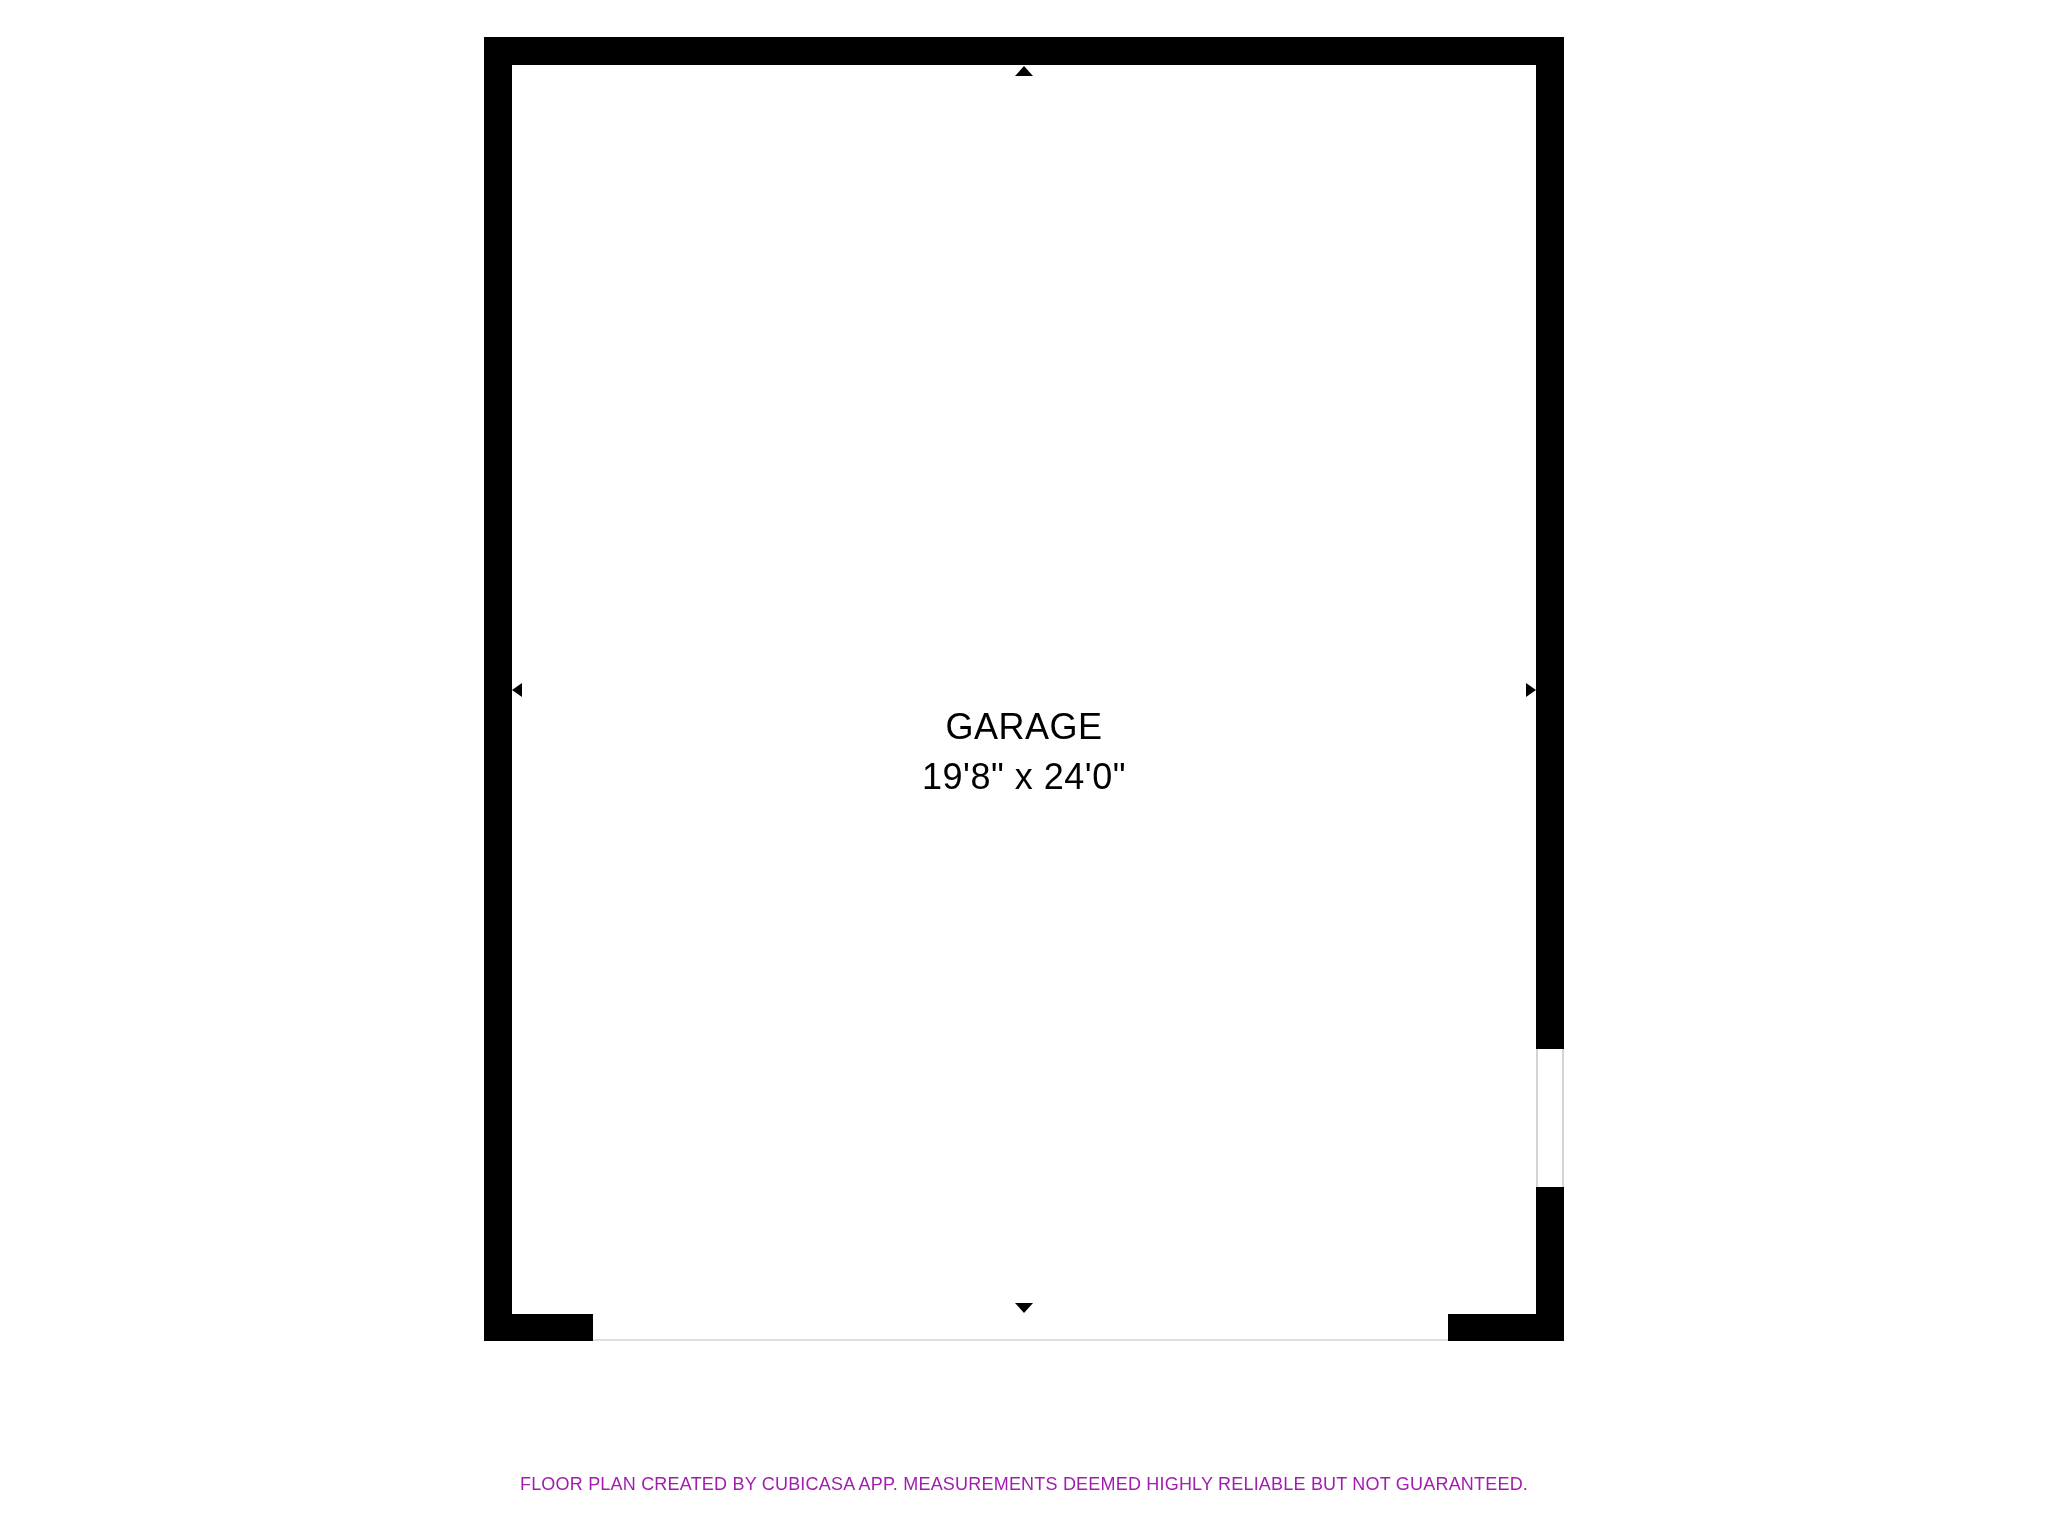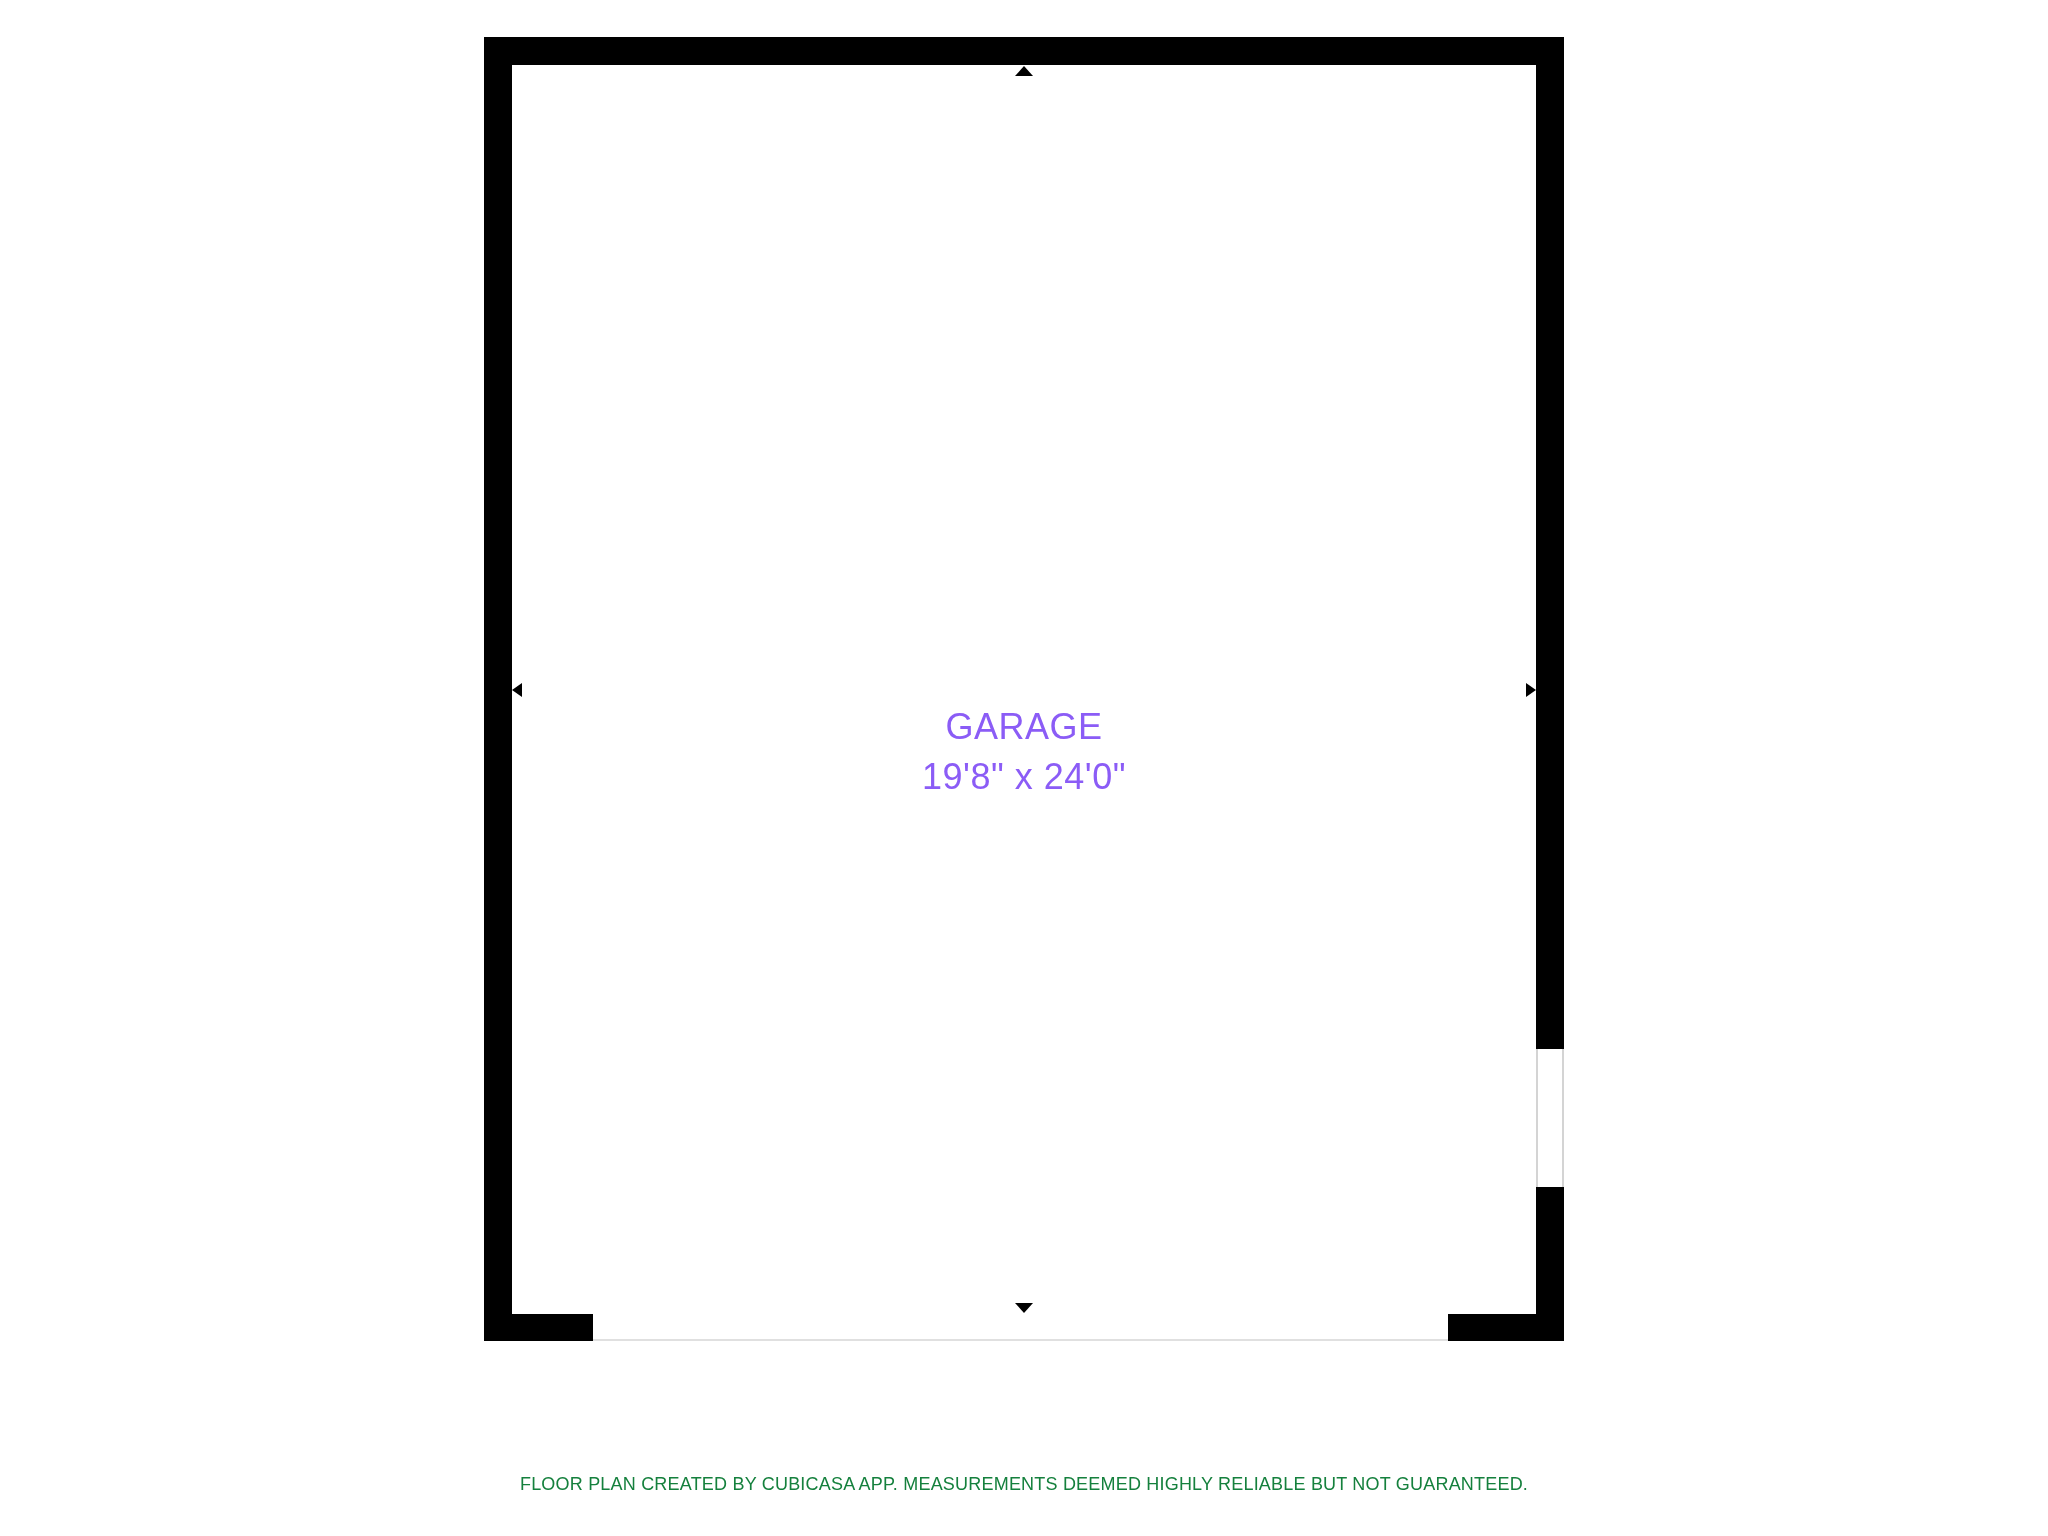--- a/index.html
+++ b/index.html
@@ -55,28 +55,28 @@
   }
   .arrow-right {
     left: 1042px; top: 646px;
     border-top: 7px solid transparent; border-bottom: 7px solid transparent;
     border-left: 10px solid #000000;
   }
 
   
   .room-label {
     position: absolute; left: 0; top: 665px; width: 100%;
-    text-align: center; color: #8b5cf6;
+    text-align: center; color: #000000;
     font-size: 36px; line-height: 50px; letter-spacing: 0.5px;
   }
 
   
   .disclaimer {
     position: absolute; left: 0; top: 1472px; width: 100%;
-    text-align: center; color: #15803d;
+    text-align: center; color: #a21caf;
     font-size: 18px; line-height: 24px; letter-spacing: 0.2px;
   }
 </style>
 </head>
 <body>
 
 <div class="page">
 
   <div class="plan">
 

